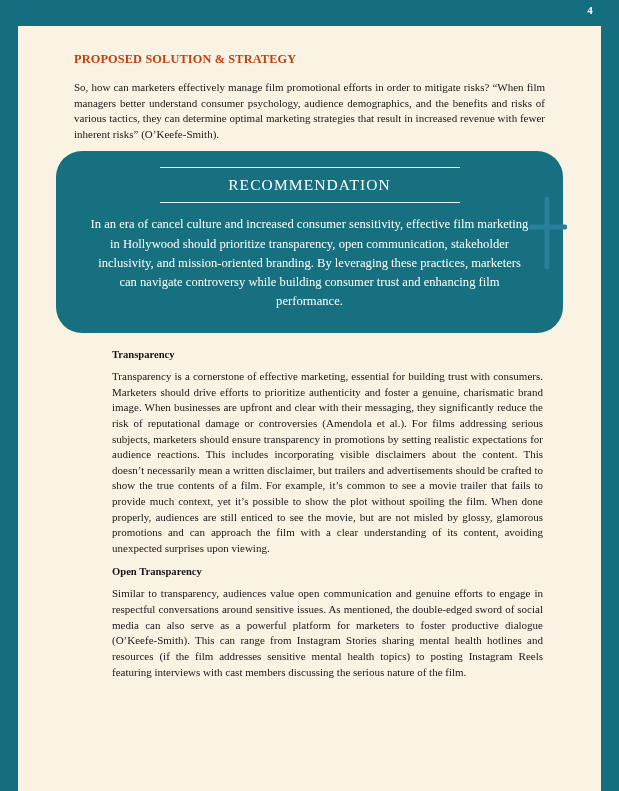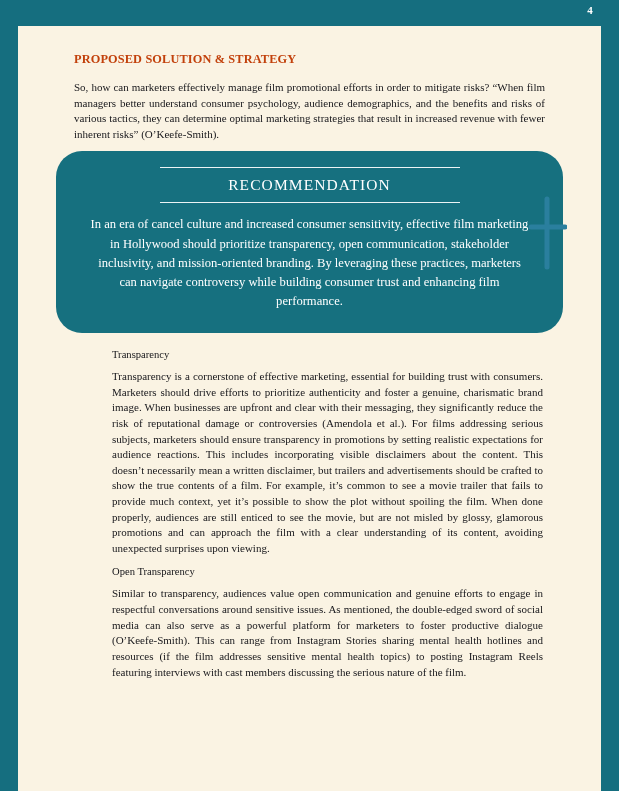--- a/index.html
+++ b/index.html
@@ -115,21 +115,21 @@
   .cross {
     position: absolute;
     right: -22px;
     top: 42px;
     width: 40px;
     height: 80px;
     pointer-events: none;
   }
   h2.sub-heading {
     font-size: 10.6px;
-    font-weight: normal;
+    font-weight: bold;
     margin: 10px 0 9px 0;
     color: #16161a;
     font-family: "Liberation Serif", serif;
   }
   .indent-block { padding-left: 38px; padding-right: 2px; }
 </style>
 </head>
 <body>
 
 <div class="page">

